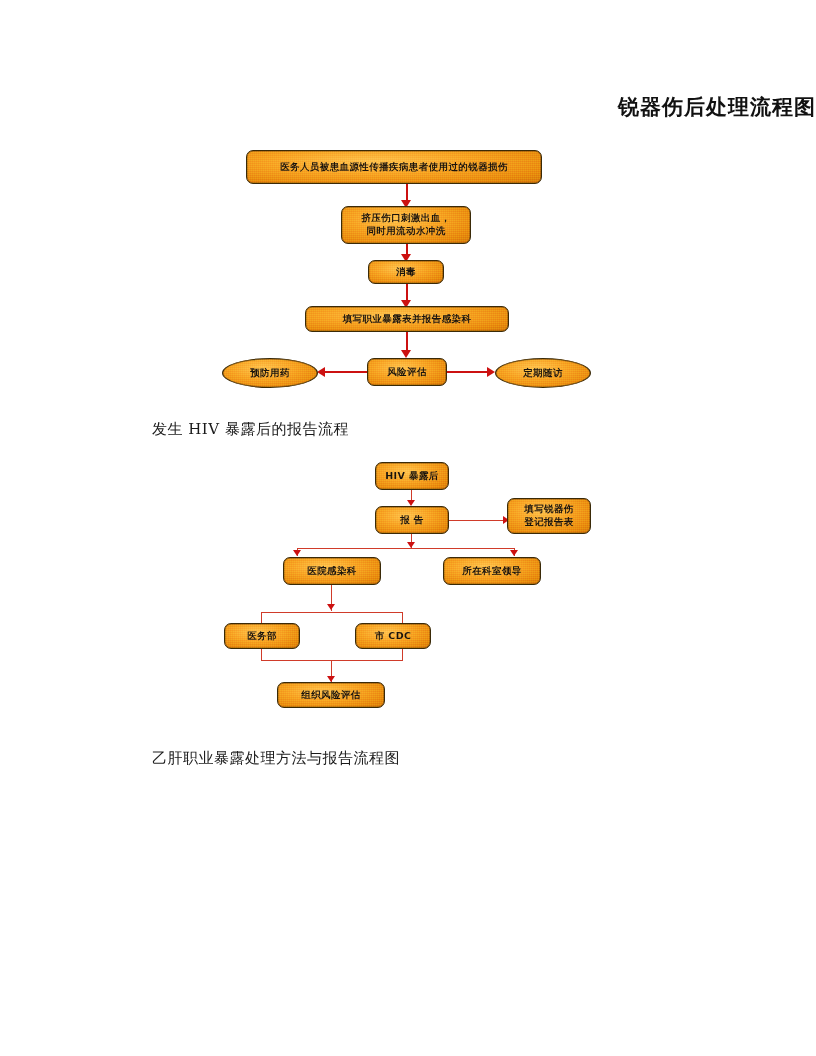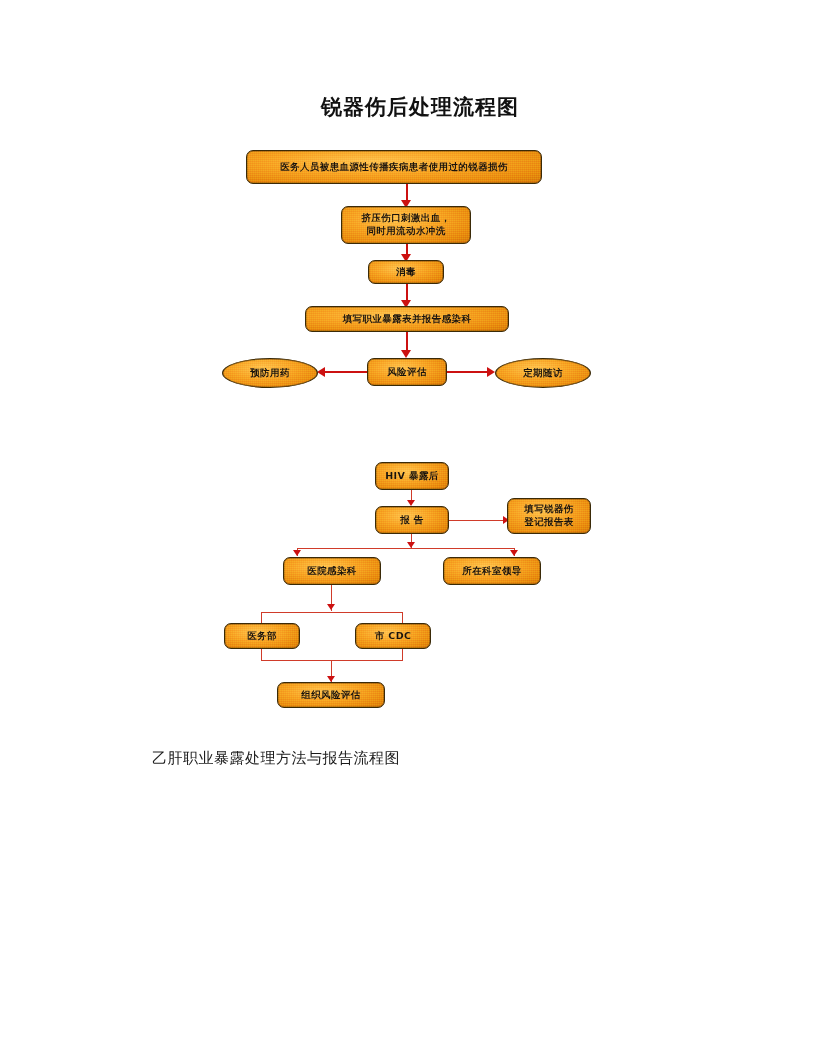--- a/index.html
+++ b/index.html
@@ -7,21 +7,21 @@
     width:816px;height:1056px;
     font-family:"DejaVu Sans","Liberation Sans",sans-serif;
     position:relative;overflow:hidden;
   }
   .page{position:absolute;left:0;top:0;width:816px;height:1056px;background:#fff;}
 
   
   .doc-title{
     position:absolute;
     left:0;top:93px;width:816px;
-    text-align:center;
+    text-align:right;
     font-family:"DejaVu Serif","Liberation Serif",serif;
     font-weight:bold;
     font-size:21px;
     letter-spacing:1px;
     color:#111;
     white-space:nowrap;
   }
   .doc-title span{margin-left:24px;}
   .para{
     position:absolute;
@@ -160,20 +160,21 @@
 
     <div class="node oval" id="n-prophylaxis" style="left:222px;top:358px;width:96px;height:30px;">
       <span class="lbl">预防用药</span>
     </div>
 
     <div class="node oval" id="n-followup" style="left:495px;top:358px;width:96px;height:30px;">
       <span class="lbl">定期随访</span>
     </div>
   </div>
 
+  <div class="para" id="para-hiv">发生 HIV 暴露后的报告流程</div>
 
   <div>
 
     <div class="node" id="h-exposure" style="left:375px;top:462px;width:74px;height:28px;">
       <span class="lbl">HIV 暴露后</span>
     </div>
 
     <div class="ln thin v" style="left:411px;top:490px;height:14px;"></div>
     <div class="arw down sm" style="left:407px;top:500px;"></div>
 

